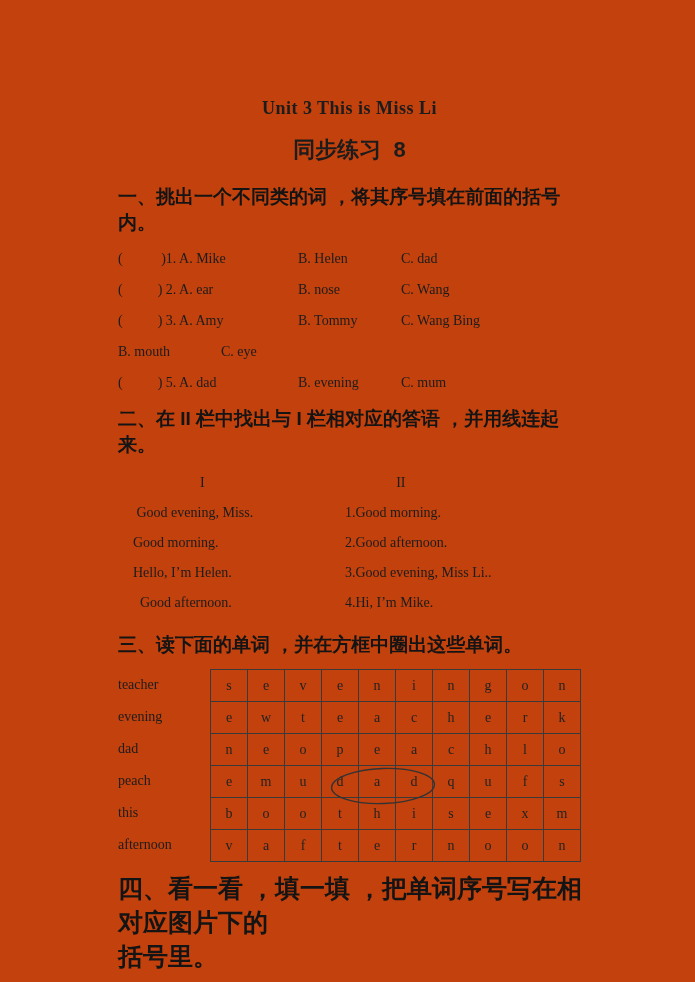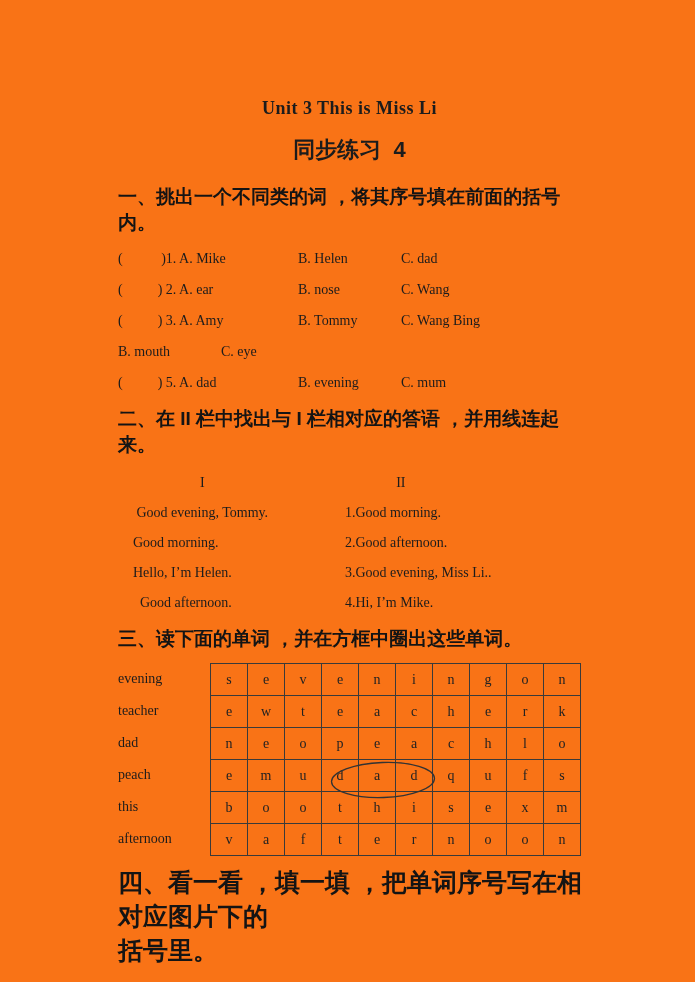--- a/index.html
+++ b/index.html
@@ -1,21 +1,21 @@
 <!DOCTYPE html>
 <html><head>
 <meta charset="utf-8">
 <style>
   * { margin: 0; padding: 0; box-sizing: border-box; }
   html, body { background: #ffffff; }
   .page {
     position: relative;
     width: 695px;
     height: 982px;
-    background: #f97316;
+    background: #c2410c;
     color: #1c1c1c;
     font-family: "Liberation Serif", serif;
     overflow: hidden;
   }
   .content { padding: 96px 110px 0 118px; }
 
   .doc-title {
     text-align: center;
     font-family: "Liberation Serif", serif;
     font-weight: 700;
@@ -68,21 +68,21 @@
   .match-row {
     display: flex;
     line-height: 30px;
     font-size: 14px;
     font-family: "Liberation Serif", serif;
   }
   .match-left  { flex: 0 0 227px; padding-left: 15px; white-space: pre; }
   .match-right { flex: 1 1 auto; white-space: pre; }
 
   
-  .sec3-heading { margin-top: 8px; }
+  .sec3-heading { margin-top: 14px; }
   .grid-row {
     position: relative;
     margin-top: 11px;
     display: flex;
   }
   .word-col { width: 92px; }
   .word-label {
     height: 32px;
     line-height: 32px;
     font-size: 14px;
@@ -113,21 +113,21 @@
   .sec4-heading { margin-top: 9px; line-height: 34px; font-size: 25px; }
   .sec4-heading span { display: block; }
 </style>
 </head>
 <body>
 
 <div class="page">
   <div class="content">
 
     <div class="doc-title">Unit 3 This is Miss Li</div>
-    <div class="doc-subtitle">同步练习  4</div>
+    <div class="doc-subtitle">同步练习  8</div>
 
     <div class="sec-heading sec1-heading">一、挑出一个不同类的词 ，将其序号填在前面的括号内。</div>
     <div class="questions">
       <div class="q-row">
         <span class="q-lead">(           )1. A. Mike</span>
         <span class="q-b">B. Helen</span>
         <span class="q-c">C. dad</span>
       </div>
       <div class="q-row">
         <span class="q-lead">(          ) 2. A. ear</span>
@@ -150,42 +150,42 @@
       </div>
     </div>
 
     <div class="sec-heading sec2-heading">二、在 II 栏中找出与 I 栏相对应的答语 ，并用线连起来。</div>
     <div class="match-header">
       <span class="col-i">I</span>
       <span class="col-ii">II</span>
     </div>
     <div>
       <div class="match-row">
-        <span class="match-left"> Good evening, Tommy.</span>
+        <span class="match-left"> Good evening, Miss.</span>
         <span class="match-right">1.Good morning.</span>
       </div>
       <div class="match-row">
         <span class="match-left">Good morning.</span>
         <span class="match-right">2.Good afternoon.</span>
       </div>
       <div class="match-row">
         <span class="match-left">Hello, I’m Helen.</span>
         <span class="match-right">3.Good evening, Miss Li..</span>
       </div>
       <div class="match-row">
         <span class="match-left">  Good afternoon.</span>
         <span class="match-right">4.Hi, I’m Mike.</span>
       </div>
     </div>
 
     <div class="sec-heading sec3-heading">三、读下面的单词 ，并在方框中圈出这些单词。</div>
     <div class="grid-row">
       <div class="word-col">
+        <div class="word-label">teacher</div>
         <div class="word-label">evening</div>
-        <div class="word-label">teacher</div>
         <div class="word-label">dad</div>
         <div class="word-label">peach</div>
         <div class="word-label">this</div>
         <div class="word-label">afternoon</div>
       </div>
       <table class="letter-grid">
         <tbody>
             <tr>
           <td>s</td>
           <td>e</td>

